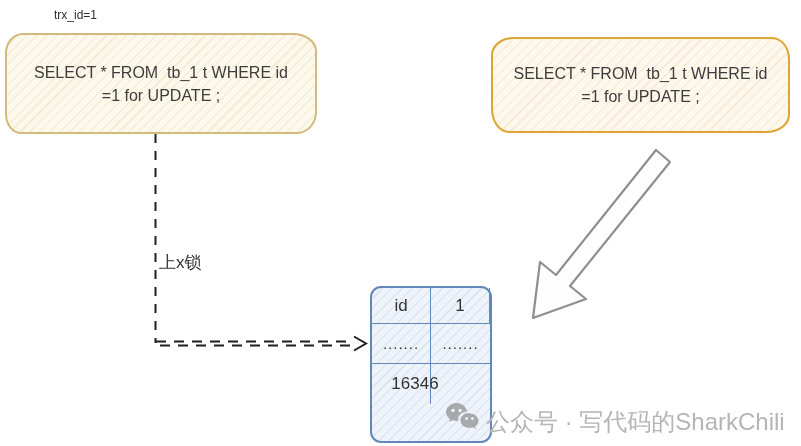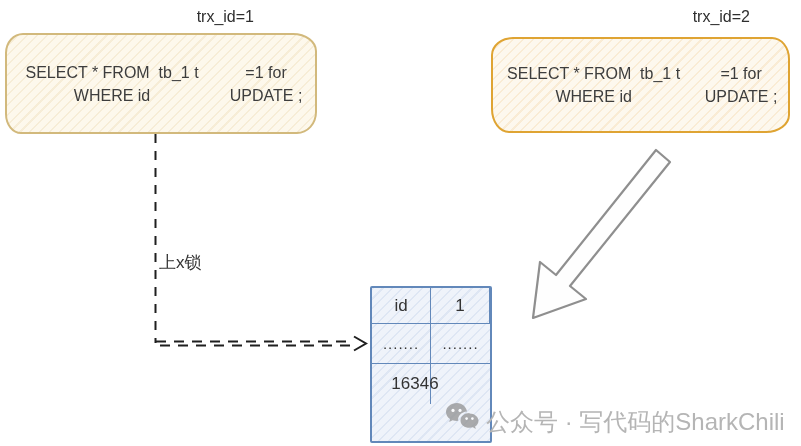--- a/index.html
+++ b/index.html
@@ -1,26 +1,26 @@
 <!DOCTYPE html>
 <html><head>
 <meta charset="utf-8">
 <style>
   html,body{margin:0;padding:0;background:#fff;}
   .canvas{
     position:relative;width:801px;height:446px;background:#ffffff;overflow:hidden;
     font-family:"Liberation Sans","DejaVu Sans",sans-serif;color:#3f3f3f;
   }
   .trx-title{
-    position:absolute;width:200px;text-align:right;font-size:16px;color:#2e2e2e;
+    position:absolute;width:200px;text-align:left;font-size:12px;color:#2e2e2e;
   }
   .title-1{left:54px;top:8px;}
   .title-2{left:550px;top:8px;}
   .sql-box{
-    position:absolute;display:flex;flex-direction:row;align-items:center;justify-content:center;
+    position:absolute;display:flex;flex-direction:column;align-items:center;justify-content:center;
     box-sizing:border-box;text-align:center;font-size:16px;line-height:23px;color:#3d3d3d;
   }
   .sql-line{white-space:pre-wrap;}
   .box-1{
     left:5px;top:33px;width:312px;height:101px;
     border:2.2px solid #d2b97c;
     border-radius:18px 24px 20px 16px / 20px 18px 22px 20px;
     background:
       repeating-linear-gradient(135deg, rgba(222,192,128,0.20) 0 1.5px, transparent 1.5px 7px),
       #fdf8ec;
@@ -32,21 +32,21 @@
     background:
       repeating-linear-gradient(135deg, rgba(236,186,110,0.20) 0 1.5px, transparent 1.5px 7px),
       #fdf8ee;
   }
   .overlay{position:absolute;left:0;top:0;width:801px;height:446px;pointer-events:none;}
   .float-label{position:absolute;color:#333;background:transparent;}
   .lock-label{left:159px;top:227px;font-size:17px;margin-top:24px;}
   .wait-label{left:630px;top:226px;font-size:18px;}
   .db-table{
     position:absolute;left:370px;top:286px;width:122px;height:157px;box-sizing:border-box;
-    border:2px solid #6288ba;border-radius:2px;
+    border:2px solid #6288ba;border-radius:11px;
     background:
       repeating-linear-gradient(135deg, rgba(110,145,200,0.13) 0 1.5px, transparent 1.5px 7px),
       #eff3fa;
     display:grid;grid-template-columns:59px 1fr;grid-template-rows:36px 40px 40px 1fr;
   }
   .db-cell{
     display:flex;align-items:center;justify-content:center;
     font-size:17px;color:#333;box-sizing:border-box;
     border-right:1.6px solid #6288ba;border-bottom:1.6px solid #6288ba;
   }
@@ -64,21 +64,20 @@
 <body>
 
 <div class="canvas">
 
   <div class="trx-title title-1">trx_id=1</div>
   <div class="sql-box box-1">
     <div class="sql-line">SELECT * FROM  tb_1 t WHERE id</div>
     <div class="sql-line">=1 for UPDATE ;</div>
   </div>
 
-  <div class="trx-title title-2">trx_id=2</div>
   <div class="sql-box box-2">
     <div class="sql-line">SELECT * FROM  tb_1 t WHERE id</div>
     <div class="sql-line">=1 for UPDATE ;</div>
   </div>
 
   <svg class="overlay" viewBox="0 0 801 446">
 
     <line x1="155.5" y1="134" x2="155.5" y2="343" stroke="#1f1f1f" stroke-width="2" stroke-dasharray="9 8"></line>
     <line x1="156" y1="341.5" x2="352" y2="341.5" stroke="#1f1f1f" stroke-width="2" stroke-dasharray="10 8"></line>
     <line x1="160" y1="345.5" x2="352" y2="345.5" stroke="#1f1f1f" stroke-width="2" stroke-dasharray="10 8"></line>

